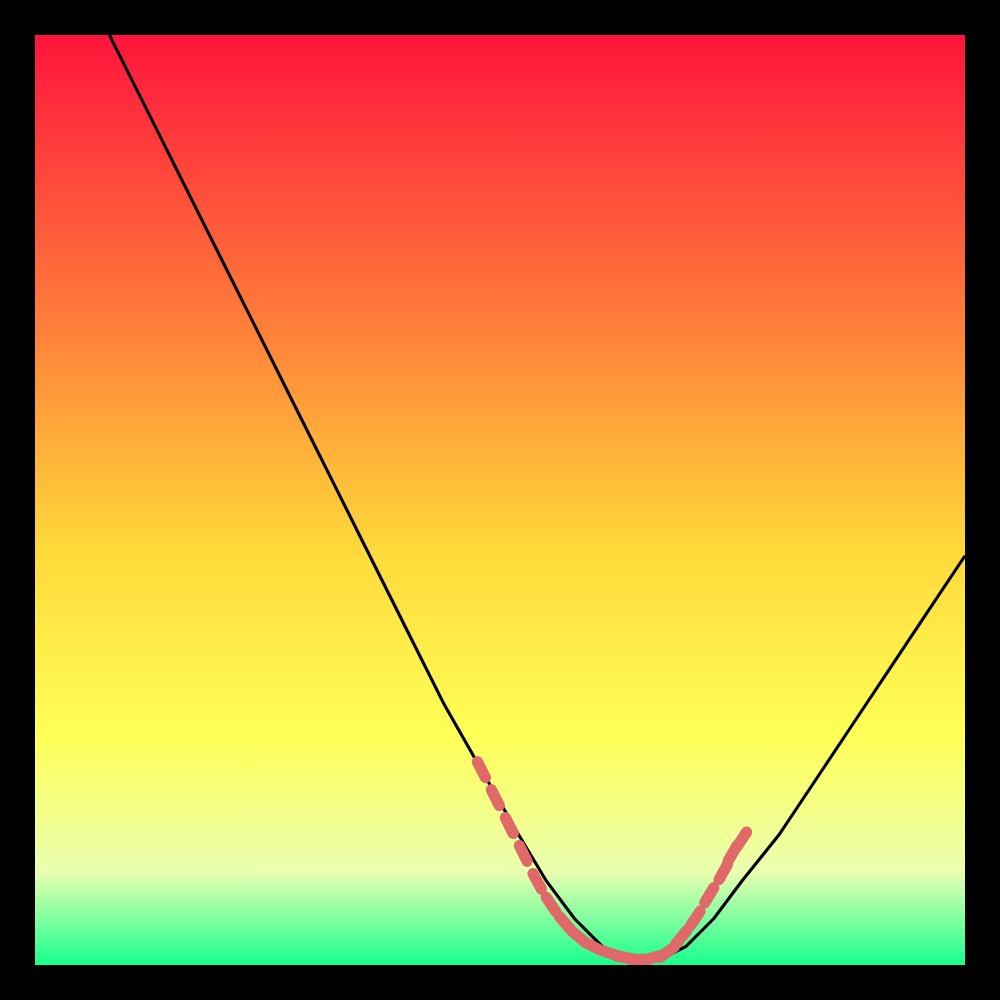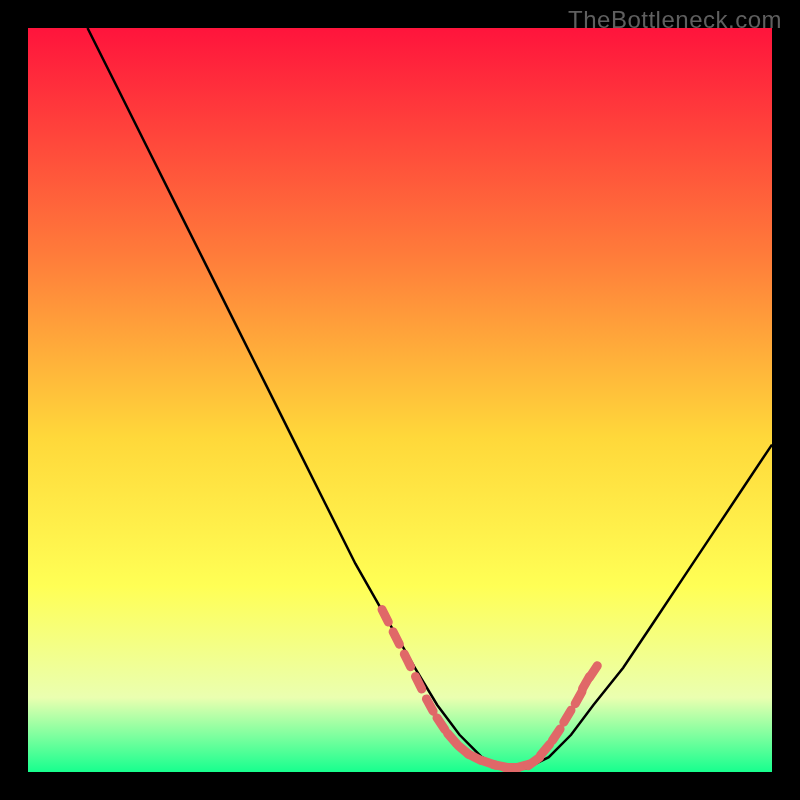--- a/index.html
+++ b/index.html
@@ -31,21 +31,20 @@
     left: 28px;
     top: 28px;
     width: 744px;
     height: 744px;
   }
 </style>
 </head>
 <body>
 
 <div class="frame">
-  <div class="watermark">TheBottleneck.com</div>
   <svg class="plot" viewBox="0 0 744 744" preserveAspectRatio="none">
     <defs>
       <linearGradient id="bg-grad" x1="0" y1="0" x2="0" y2="1">
         <stop id="g0" offset="0%" stop-color="#ff143c"></stop>
         <stop id="g1" offset="30%" stop-color="#ff7a3a"></stop>
         <stop id="g2" offset="55%" stop-color="#ffd83a"></stop>
         <stop id="g3" offset="75%" stop-color="#ffff55"></stop>
         <stop id="g4" offset="90%" stop-color="#eaffb0"></stop>
         <stop id="g5" offset="100%" stop-color="#17ff8e"></stop>
       </linearGradient>

